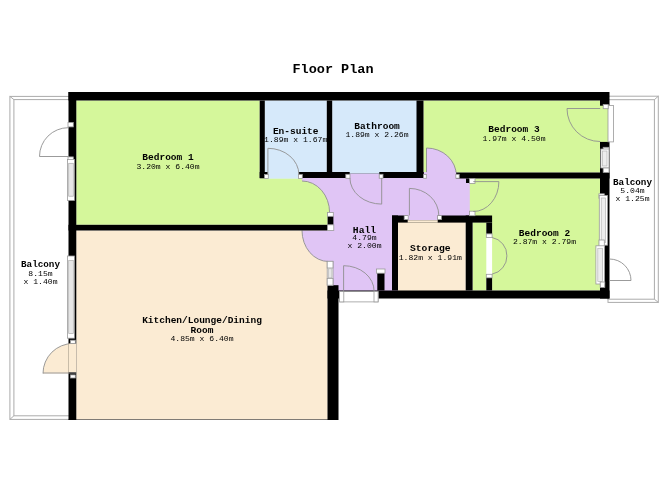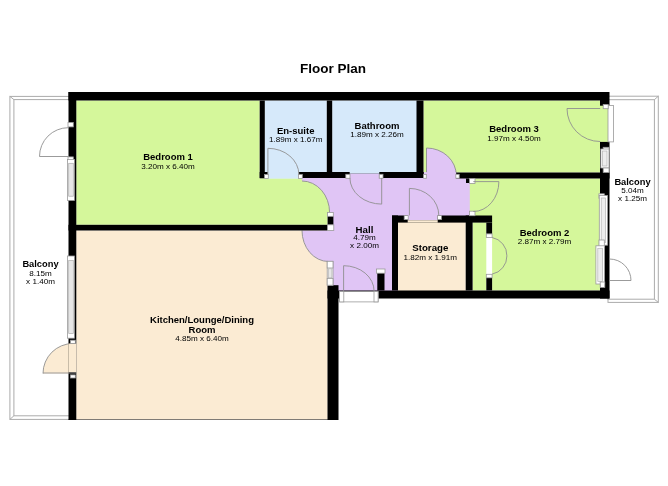--- a/index.html
+++ b/index.html
@@ -1,16 +1,16 @@
 <!DOCTYPE html>
 <html><head>
 <meta charset="utf-8">
 <style>
   html,body{margin:0;padding:0;background:#fff;}
-  .page{width:668px;height:420px;position:relative;font-family:Liberation Sans, sans-serif;}
+  .page{width:668px;height:420px;position:relative;font-family:Liberation Mono, monospace;}
   svg{position:absolute;top:0;left:0;}
   text{fill:#000;}
   .b{font-weight:bold;}
 </style>
 </head>
 <body>
 <div class="page">
 <svg width="668" height="486" viewBox="0 0 668 486">
 
   <rect x="0" y="0" width="668" height="486" fill="#ffffff"></rect>

